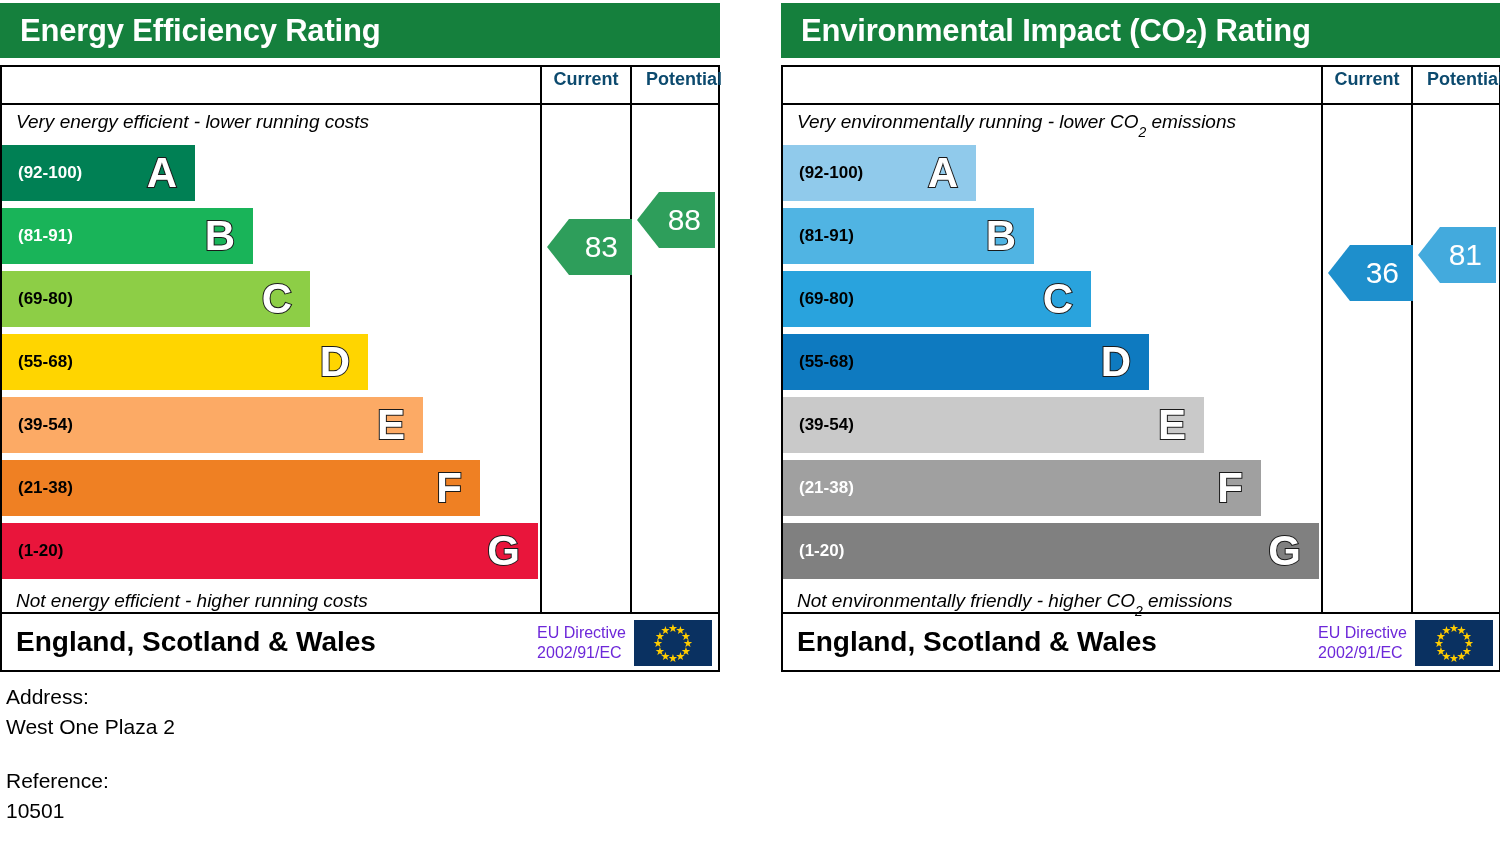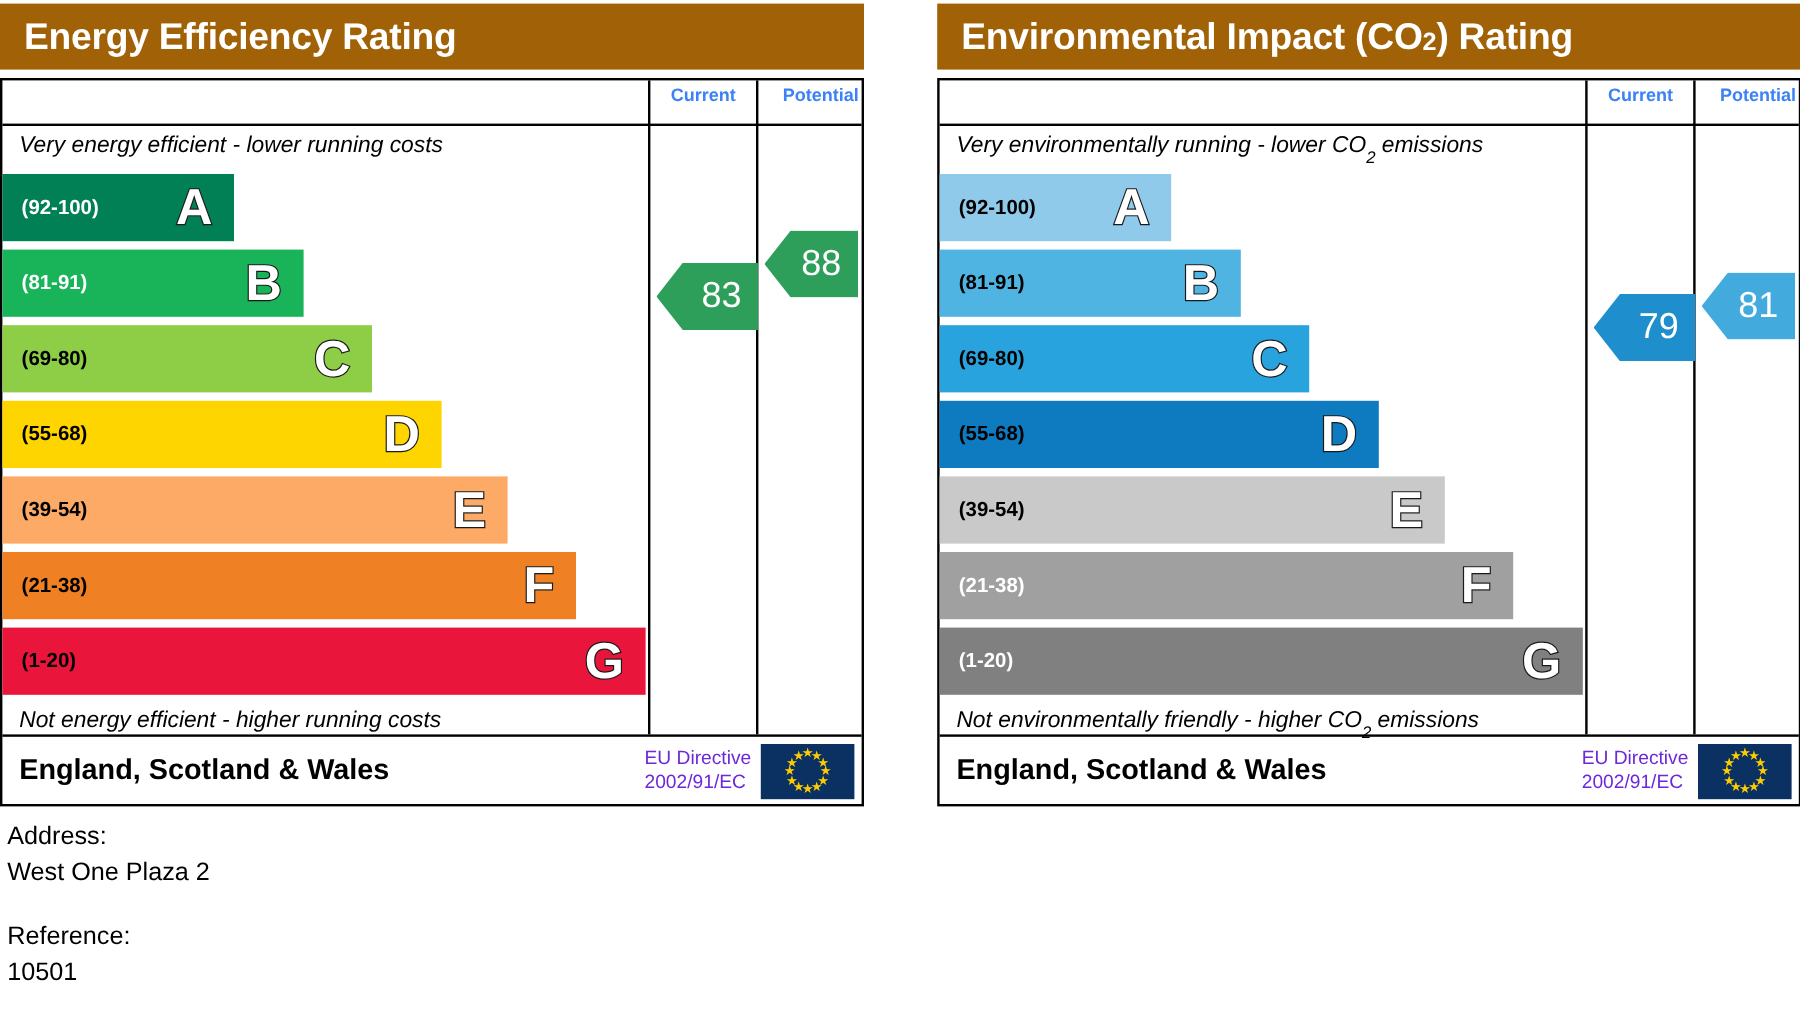--- a/index.html
+++ b/index.html
@@ -13,21 +13,21 @@
   #root { position: relative; width: 1500px; height: 845px; }
 
   .chart { position: absolute; top: 0; width: 720px; height: 672px; }
   .chart.left  { left: 0px; }
   .chart.right { left: 781px; }
 
   
   .title-bar {
     position: absolute; left: 0; top: 3px;
     width: 720px; height: 55px;
-    background: #a16207;
+    background: #15803d;
     color: #ffffff;
     font-size: 31px; font-weight: bold;
     display: flex; align-items: center;
     padding-left: 20px;
     letter-spacing: -0.2px;
   }
   .title-bar sub { font-size: 21px; vertical-align: baseline; position: relative; top: 5px; }
 
   
   .table {
@@ -41,21 +41,21 @@
     width: 100%; height: 38px;
     border-bottom: 2px solid #000;
   }
   .col-div { position: absolute; top: 0; width: 2px; background: #000; }
   .col-div.c1 { left: 538px; height: 545px; }
   .col-div.c2 { left: 628px; height: 545px; }
 
   .hdr-cell {
     position: absolute; top: 0; height: 24px;
     display: flex; align-items: center; justify-content: center;
-    font-size: 15px; font-weight: bold; color: #3b82f6;
+    font-size: 18px; font-weight: bold; color: #0c4a6e;
   }
   .hdr-cell.current   { left: 540px; width: 88px; }
   .hdr-cell.potential { left: 630px; width: 88px; padding-left: 16px; }
 
   .note {
     position: absolute; left: 14px;
     font-size: 19px; font-style: italic; color: #000;
     white-space: nowrap;
   }
   .note.top    { top: 44px; }
@@ -97,21 +97,21 @@
   .arrow.cur { left: 545px; width: 85px; }
   .arrow.pot { left: 635px; width: 78px; }
 
   
   .footer {
     position: absolute; left: 0; top: 547px;
     width: 100%; height: 56px;
     display: flex; align-items: center;
   }
   .footer .region {
-    font-size: 24px; font-weight: bold; color: #000;
+    font-size: 28px; font-weight: bold; color: #000;
     margin-left: 14px;
   }
   .eu-wrap {
     position: absolute; right: 6px; top: 6px;
     display: flex; align-items: center;
   }
   .eu-text {
     font-size: 16px; line-height: 20px; color: #6d28d9;
     text-align: left; margin-right: 8px;
   }
@@ -247,21 +247,21 @@
           </div>
           <div class="bar" style="top: 315px; width: 478px; background: rgb(160, 160, 160);">
             <span class="range" style="color: rgb(255, 255, 255);">(21-38)</span>
             <span class="letter">F</span>
           </div>
           <div class="bar" style="top: 378px; width: 536px; background: rgb(128, 128, 128);">
             <span class="range" style="color: rgb(255, 255, 255);">(1-20)</span>
             <span class="letter">G</span>
           </div>
         </div>
-        <div class="arrow cur" style="top: 178px; background: rgb(30, 143, 204);">79</div>
+        <div class="arrow cur" style="top: 178px; background: rgb(30, 143, 204);">36</div>
         <div class="arrow pot" style="top: 160px; background: rgb(67, 170, 221);">81</div>
         <div class="divider-bottom"></div>
         <div class="footer">
           <div class="region">England, Scotland &amp; Wales</div>
           <div class="eu-wrap">
             <div class="eu-text">
               <div>EU Directive</div>
               <div>2002/91/EC</div>
             </div>
             <div class="eu-flag">

